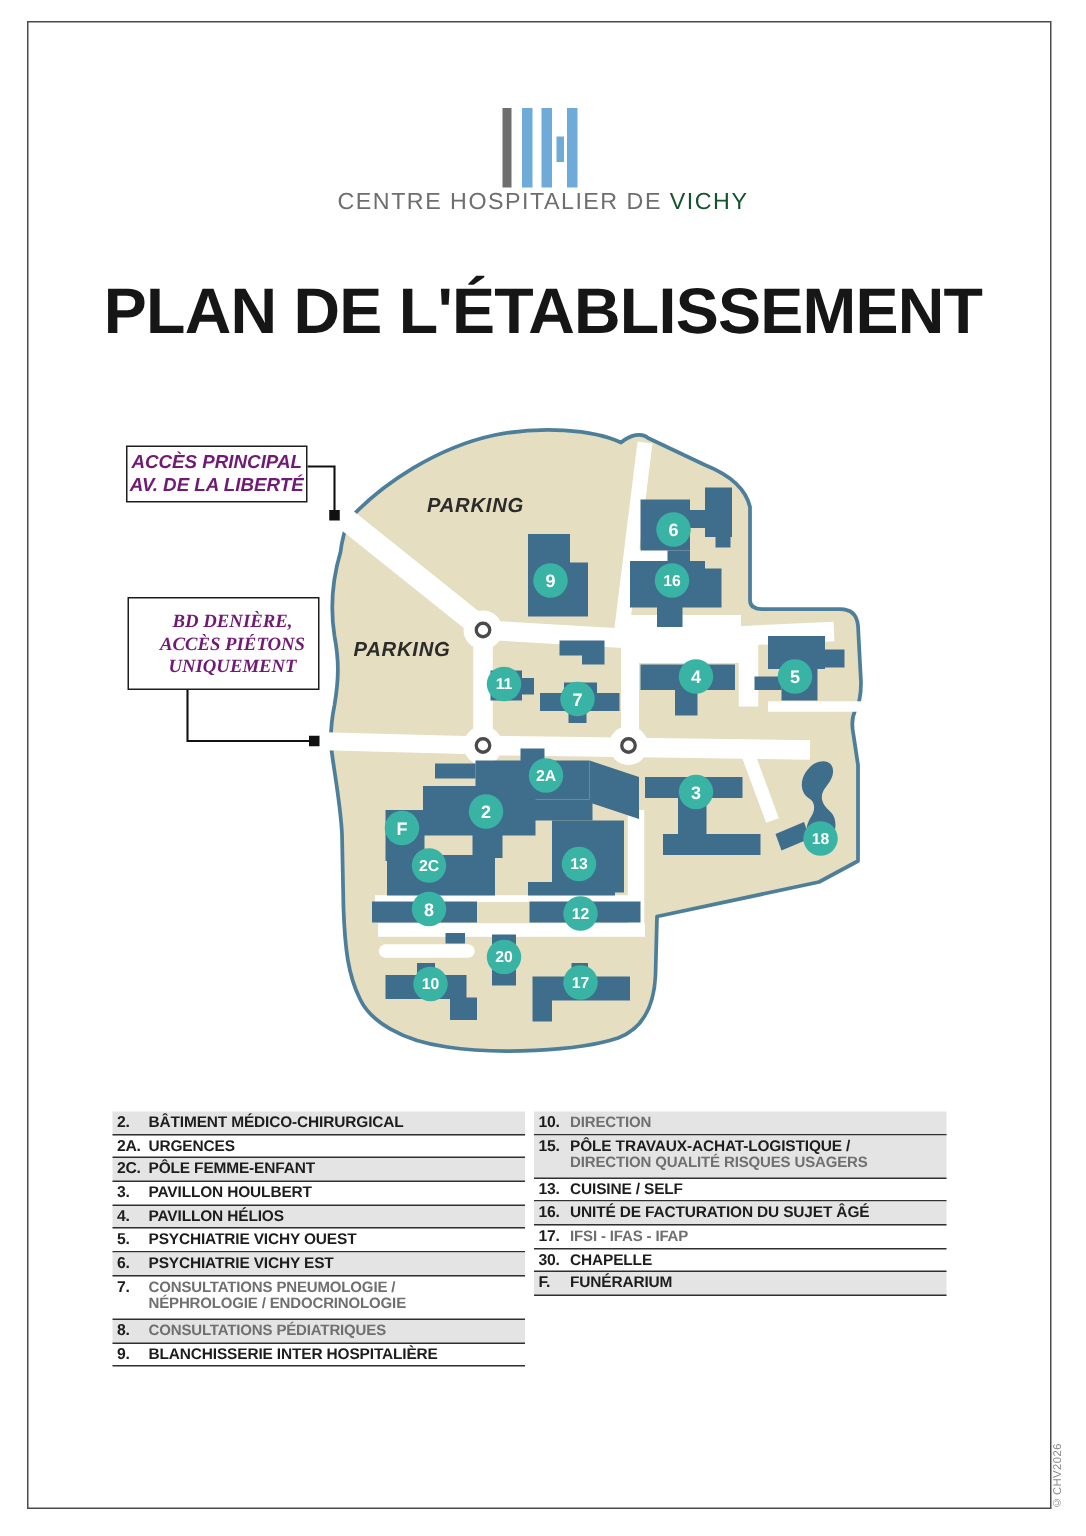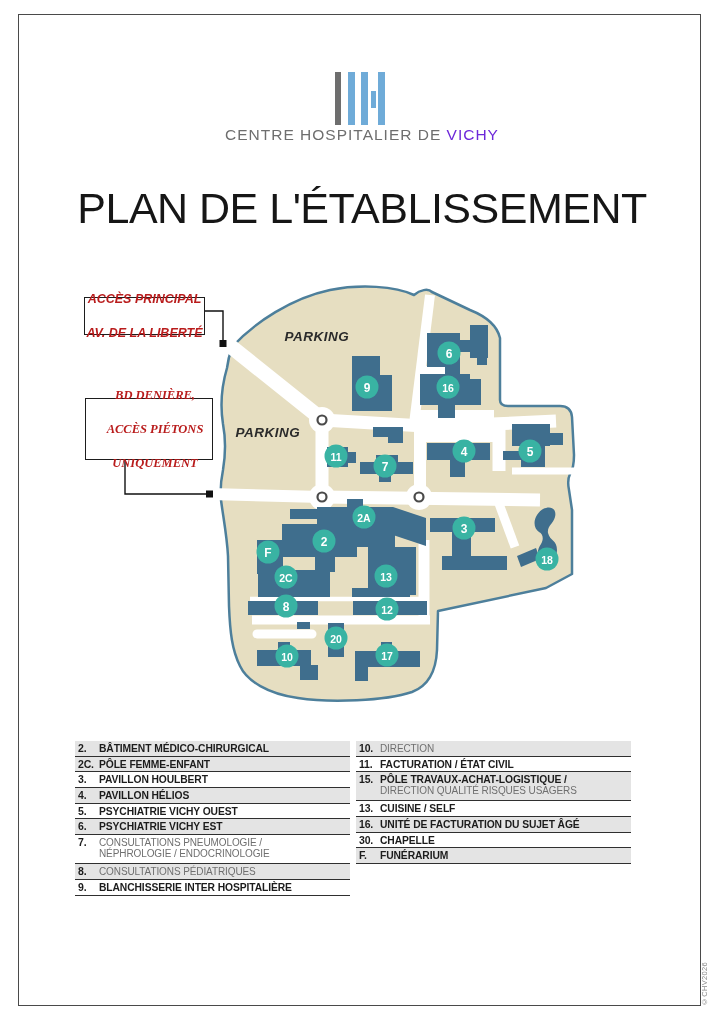--- a/index.html
+++ b/index.html
@@ -9,60 +9,60 @@
   .logo-bars{position:absolute;left:0;top:0;width:724px;height:0;}
   .bar{position:absolute;top:72px;height:53px;}
   .bar.gray{left:335px;width:6px;background:#6e6e6e;}
   .bar.b1{left:348px;width:7px;}
   .bar.b2{left:361px;width:7px;}
   .bar.mid{left:371px;top:91px;height:17px;width:5px;}
   .bar.b3{left:378px;width:7px;}
   .logo-text{position:absolute;left:0;top:126px;width:724px;text-align:center;
     font-size:15.5px;letter-spacing:1px;color:#6e6e6e;}
   .page-title{position:absolute;left:0;top:184px;width:724px;text-align:center;
-    font-size:43px;font-weight:400;color:#161616;letter-spacing:-0.5px;}
+    font-size:43px;font-weight:700;color:#161616;letter-spacing:-0.5px;}
   
   .callout{position:absolute;border:1.3px solid #1d1d1d;background:#fff;
-    font-style:italic;font-weight:bold;font-size:12.5px;color:#b91c1c;
-    display:flex;flex-direction:column;justify-content:center;line-height:15px;gap:19px;}
+    font-style:italic;font-weight:bold;font-size:12.5px;color:#701a75;
+    display:flex;flex-direction:column;justify-content:center;line-height:15px;}
   .callout.c1{left:84px;top:297px;width:119px;height:36px;align-items:center;}
   .callout.c2{left:85px;top:398px;width:114px;height:60px;padding-left:12px;align-items:center;font-family:Liberation Serif, serif;}
   
   .legend{position:absolute;top:741px;left:0;width:724px;}
   .legend-col{position:absolute;top:0;}
   .legend-col.left{left:75px;width:275px;}
   .legend-col.right{left:356px;width:275px;}
   .legend-row{box-sizing:border-box;border-bottom:1.3px solid #2f2f2f;
     padding:2px 2px 1px 3px;display:flex;align-items:flex-start;}
   .legend-row.h1{height:15.7px;}
   .legend-row.h2{height:29px;}
   .legend-row.alt{background:#e4e4e4;}
   .lr-num{width:21px;flex:0 0 21px;font-weight:bold;font-size:10.5px;color:#1c1c1c;line-height:11px;letter-spacing:-0.2px;}
   .lr-text{font-weight:bold;font-size:10.3px;color:#1c1c1c;line-height:11px;letter-spacing:-0.1px;}
-  .lr-text.muted,.lr-line2.muted{font-weight:normal;color:#6f6f6f;font-size:10px;}
+  .lr-text.muted,.lr-line2.muted{font-weight:bold;color:#6f6f6f;font-size:10px;}
   .lr-line2{display:block;font-size:10.3px;line-height:11px;text-align:center;}
   .copyright{position:absolute;left:700px;top:950px;height:56px;
     writing-mode:vertical-rl;transform:rotate(180deg);
     font-size:7.5px;color:#8a8a8a;letter-spacing:0.3px;}
   svg text.parking{font-style:italic;font-weight:bold;font-size:13.5px;fill:#2b2b2b;letter-spacing:0.5px;}
   svg text.mk{font-weight:bold;fill:#ffffff;}
 </style>
 </head>
 <body>
 
 <div class="frame"></div>
 
 <div class="logo-bars">
   <div class="bar gray"></div>
   <div class="bar b1 blue" style="background: rgb(111, 171, 216);"></div>
   <div class="bar b2 blue" style="background: rgb(111, 171, 216);"></div>
   <div class="bar mid blue" style="background: rgb(111, 171, 216);"></div>
   <div class="bar b3 blue" style="background: rgb(111, 171, 216);"></div>
 </div>
-<div class="logo-text"><span>CENTRE HOSPITALIER DE </span><span id="vichy" style="color: #6d28d9;">VICHY</span></div>
+<div class="logo-text"><span>CENTRE HOSPITALIER DE </span><span id="vichy" style="color: #14532d;">VICHY</span></div>
 
 <div class="page-title">PLAN DE L'ÉTABLISSEMENT</div>
 
 <svg style="position:absolute;left:0;top:0;" width="724" height="1024" viewBox="0 0 724 1024">
 
   <path id="land" d="M 232,347 C 255,322 292,298 330,290 C 360,284 395,286 414,295
        C 420,290 428,288 432,292 L 470,310 C 485,316 497,325 500,338
        L 500,400 Q 500,406 508,406 L 560,406 Q 571,406 572,417
        L 574,455 Q 574,468 570,474 Q 567,480 569,490 L 572,510 L 572,574
        L 546,588 L 438,611 L 437,650 C 436,672 428,686 412,692
@@ -254,20 +254,24 @@
     <div>ACCÈS PIÉTONS</div>
     <div>UNIQUEMENT</div>
   </div>
 
 <div class="legend">
   <div class="legend-col left" id="legend-left">
       <div class="legend-row h1 alt">
         <span class="lr-num">2.</span>
         <span class="lr-text">BÂTIMENT MÉDICO-CHIRURGICAL</span>
       </div>
+      <div class="legend-row h1">
+        <span class="lr-num">2A.</span>
+        <span class="lr-text">URGENCES</span>
+      </div>
       <div class="legend-row h1 alt">
         <span class="lr-num">2C.</span>
         <span class="lr-text">PÔLE FEMME-ENFANT</span>
       </div>
       <div class="legend-row h1">
         <span class="lr-num">3.</span>
         <span class="lr-text">PAVILLON HOULBERT</span>
       </div>
       <div class="legend-row h1 alt">
         <span class="lr-num">4.</span>
@@ -292,37 +296,37 @@
       <div class="legend-row h1">
         <span class="lr-num">9.</span>
         <span class="lr-text">BLANCHISSERIE INTER HOSPITALIÈRE</span>
       </div>
     </div>
   <div class="legend-col right" id="legend-right">
       <div class="legend-row h1 alt">
         <span class="lr-num">10.</span>
         <span class="lr-text muted">DIRECTION</span>
       </div>
-      <div class="legend-row h1">
-        <span class="lr-num">11.</span>
-        <span class="lr-text">FACTURATION / ÉTAT CIVIL</span>
-      </div>
       <div class="legend-row h2 alt">
         <span class="lr-num">15.</span>
         <span class="lr-text">PÔLE TRAVAUX-ACHAT-LOGISTIQUE /<span class="lr-line2 muted">DIRECTION QUALITÉ RISQUES USAGERS</span></span>
       </div>
       <div class="legend-row h1">
         <span class="lr-num">13.</span>
         <span class="lr-text">CUISINE / SELF</span>
       </div>
       <div class="legend-row h1 alt">
         <span class="lr-num">16.</span>
         <span class="lr-text">UNITÉ DE FACTURATION DU SUJET ÂGÉ</span>
       </div>
       <div class="legend-row h1">
+        <span class="lr-num">17.</span>
+        <span class="lr-text muted">IFSI - IFAS - IFAP</span>
+      </div>
+      <div class="legend-row h1">
         <span class="lr-num">30.</span>
         <span class="lr-text">CHAPELLE</span>
       </div>
       <div class="legend-row h1 alt">
         <span class="lr-num">F.</span>
         <span class="lr-text">FUNÉRARIUM</span>
       </div>
     </div>
 </div>
 

